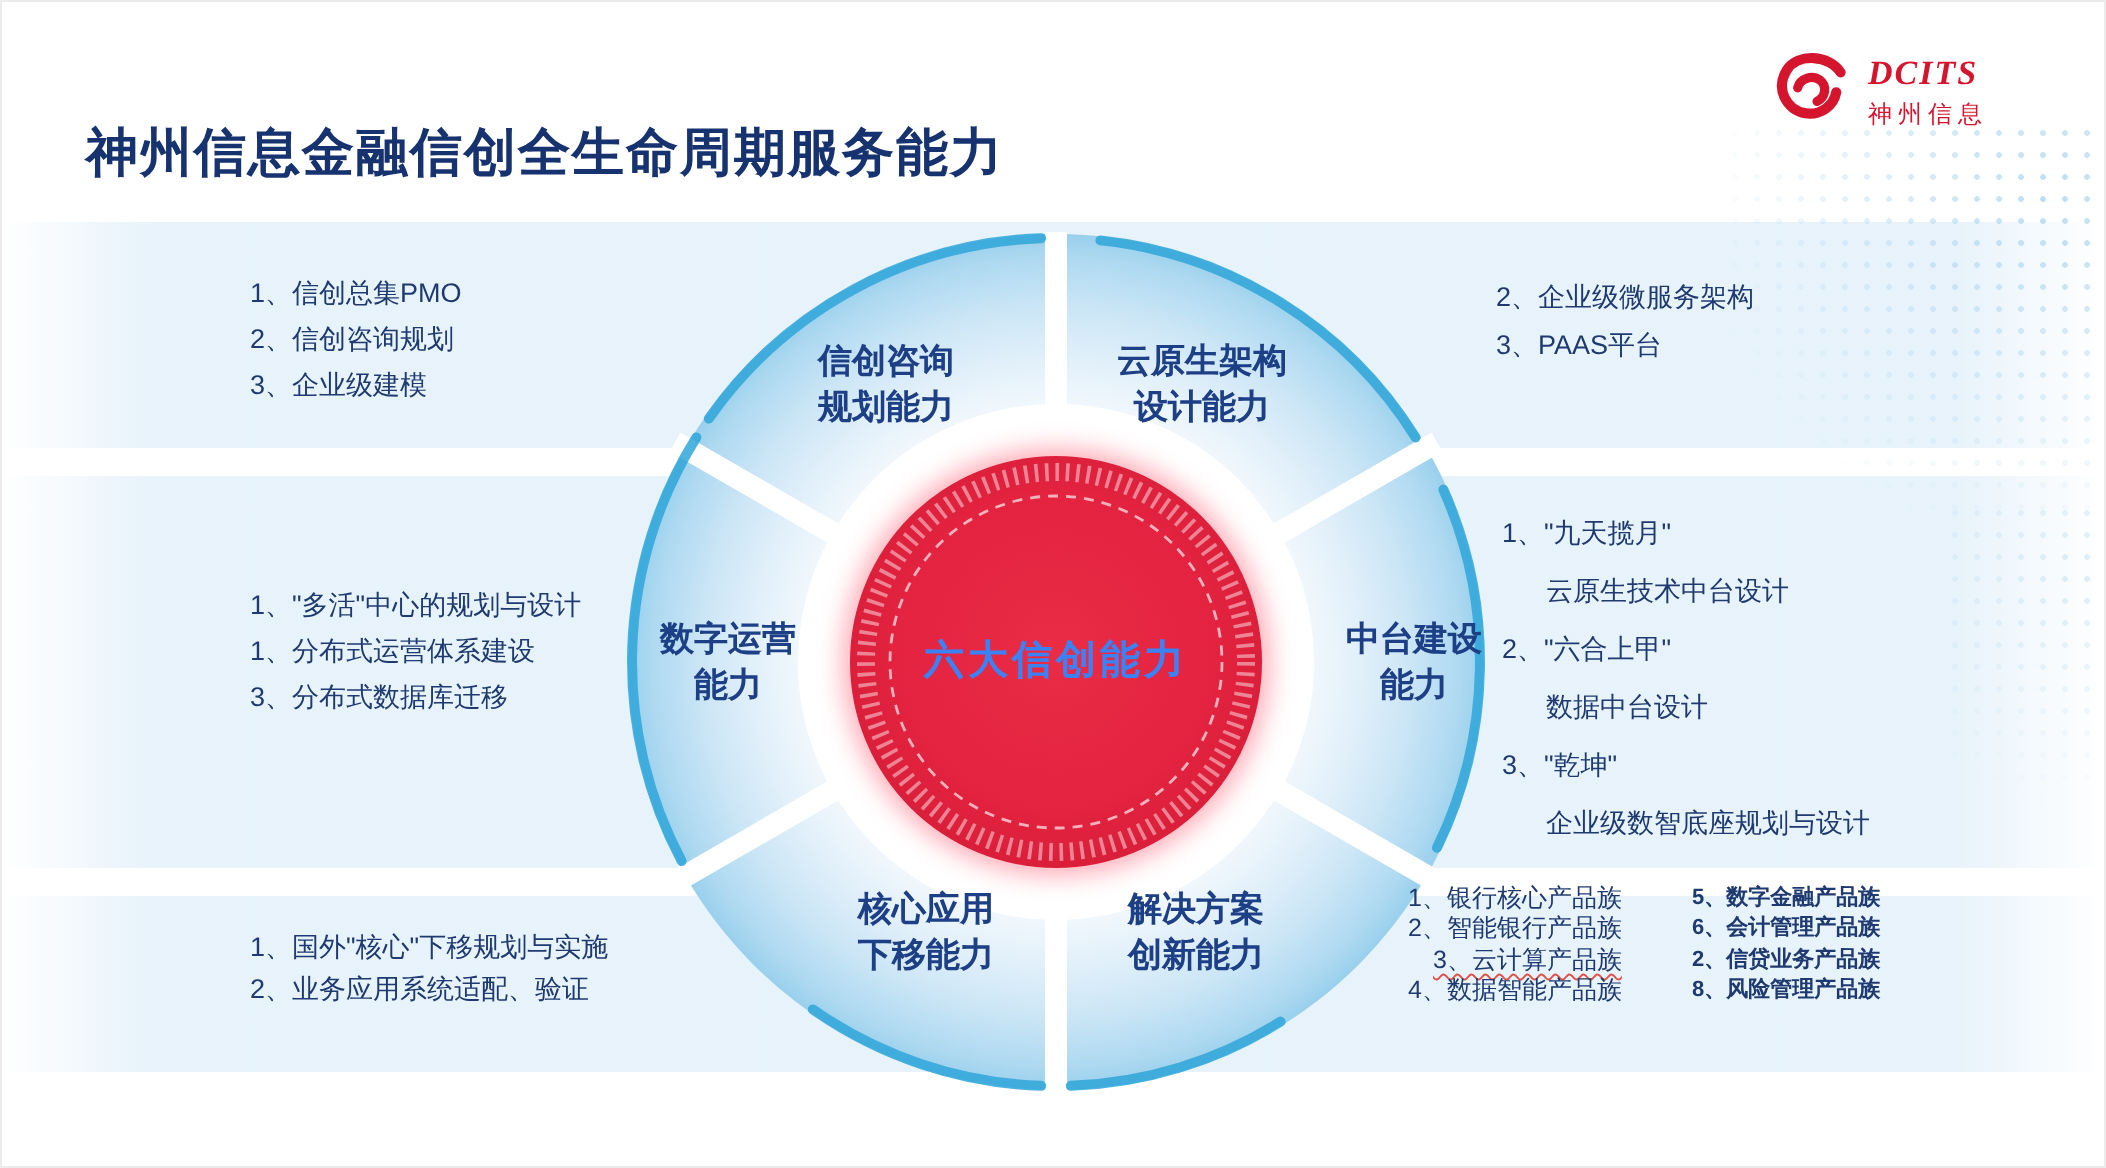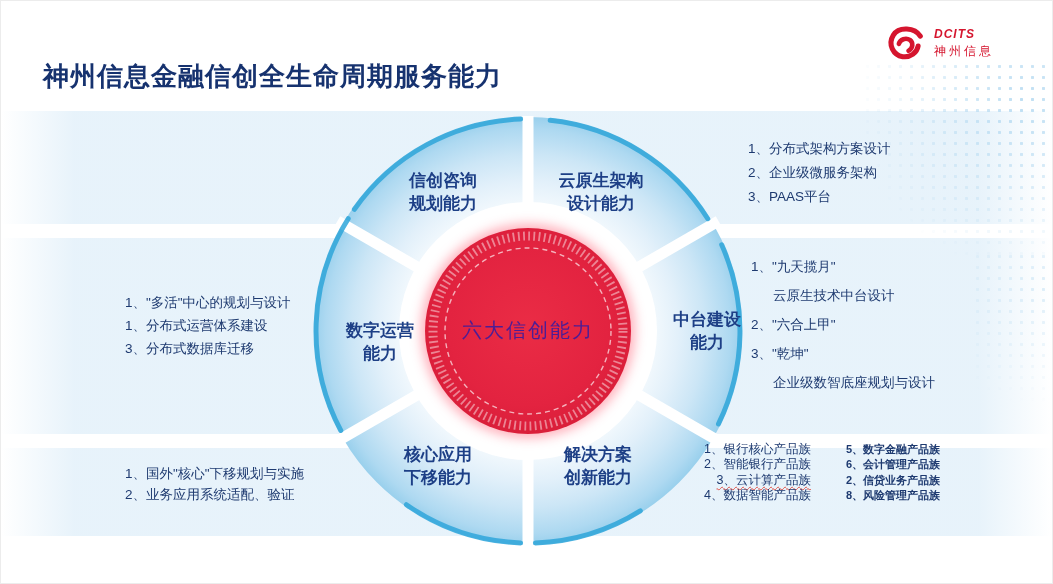--- a/index.html
+++ b/index.html
@@ -22,21 +22,21 @@
   .dots-tr { right:0; top:60px; width:190px; height:200px; }
   .dots-r  { right:0; top:250px; width:80px; height:180px; opacity:.5; }
 
   
   .title { position:absolute; left:42px; top:58px; font-size:26px; font-weight:bold; color:#16326f; letter-spacing:1px; }
 
   
   .logo { position:absolute; right:24px; top:18px; width:150px; height:58px; }
   .logo-swirl { position:absolute; left:6px; top:4px; width:44px; height:44px; }
   .logo-text { position:absolute; left:56px; top:8px; }
-  .logo-brand { font-size:12px; font-weight:bold; color:#d5152e; letter-spacing:1px; font-style:italic; }
+  .logo-brand { font-size:17px; font-weight:bold; color:#d5152e; letter-spacing:1px; font-style:italic;font-family:Liberation Serif, serif; }
   .logo-sub { font-size:12px; font-weight:normal; color:#d5152e; letter-spacing:3px; margin-top:2px; }
 
   
   .list { position:absolute; color:#1e3a70; font-size:13.5px; }
   .list .li { white-space:nowrap; }
   .list-tl { left:124px; top:134px; } .list-tl .li { line-height:23px; }
   .list-tr { left:747px; top:136px; } .list-tr .li { line-height:24px; }
   .list-ml { left:124px; top:290px; } .list-ml .li { line-height:23px; }
   .list-mr { left:750px; top:251px; } .list-mr .li { line-height:29px; }
   .list-mr .sub { padding-left:22px; }
@@ -45,26 +45,26 @@
   .list-brc2 { left:845px; top:441px; font-size:11px;font-weight:bold; } .list-brc2 .li { line-height:15.4px; }
   .wavy { text-decoration:underline; text-decoration-style:wavy; text-decoration-color:#e05047; text-decoration-thickness:1px; text-underline-offset:2px; }
 
   
   .wheel-wrap { position:absolute; left:312px; top:115px; width:430px; height:430px; }
   .wheel-wrap svg { position:absolute; left:0; top:0; }
   .seg-label { position:absolute; transform:translate(-50%,-50%); text-align:center;
     font-size:17px; font-weight:bold; color:#1d3f86; line-height:23px; white-space:nowrap; }
   .lab-tl { left:130px; top:76px; }
   .lab-tr { left:288px; top:76px; }
-  .lab-l  { left:51px;  top:226px;margin-left:16px; }
+  .lab-l  { left:51px;  top:215px; }
   .lab-r  { left:370px; top:215px;margin-left:24px; }
-  .lab-bl { left:125px; top:350px;text-align:center; }
+  .lab-bl { left:150px; top:350px;text-align:center; }
   .lab-br { left:285px; top:350px; }
   .center-label { position:absolute; left:215px; top:214px; transform:translate(-50%,-50%);
-    color:#4c1d95; font-size:20px; font-weight:normal; letter-spacing:2px; white-space:nowrap; }
+    color:#3b82f6; font-size:20px; font-weight:bold; letter-spacing:2px; white-space:nowrap; }
 </style>
 </head>
 <body>
 
 <div class="page">
 
   <div class="band band1"></div>
   <div class="band band2"></div>
   <div class="band band3"></div>
   <div class="dots dots-tr"></div>
@@ -162,37 +162,42 @@
       <div>下移能力</div>
     </div>
     <div class="seg-label lab-br">
       <div>解决方案</div>
       <div>创新能力</div>
     </div>
 
     <div class="center-label">六大信创能力</div>
   </div>
 
+  <div class="list list-tl">
+    <div class="li">1、信创总集PMO</div>
+    <div class="li">2、信创咨询规划</div>
+    <div class="li">3、企业级建模</div>
+  </div>
 
   <div class="list list-tr">
-    <div class="li">1、分布式架构方案设计</div>
     <div class="li">2、企业级微服务架构</div>
     <div class="li">3、PAAS平台</div>
   </div>
 
   <div class="list list-ml">
     <div class="li">1、"多活"中心的规划与设计</div>
     <div class="li">1、分布式运营体系建设</div>
     <div class="li">3、分布式数据库迁移</div>
   </div>
 
   <div class="list list-mr">
     <div class="li">1、"九天揽月"</div>
     <div class="li sub">云原生技术中台设计</div>
     <div class="li">2、"六合上甲"</div>
+    <div class="li sub">数据中台设计</div>
     <div class="li">3、"乾坤"</div>
     <div class="li sub">企业级数智底座规划与设计</div>
   </div>
 
   <div class="list list-bl">
     <div class="li">1、国外"核心"下移规划与实施</div>
     <div class="li">2、业务应用系统适配、验证</div>
   </div>
 
   <div class="list list-brc1">

